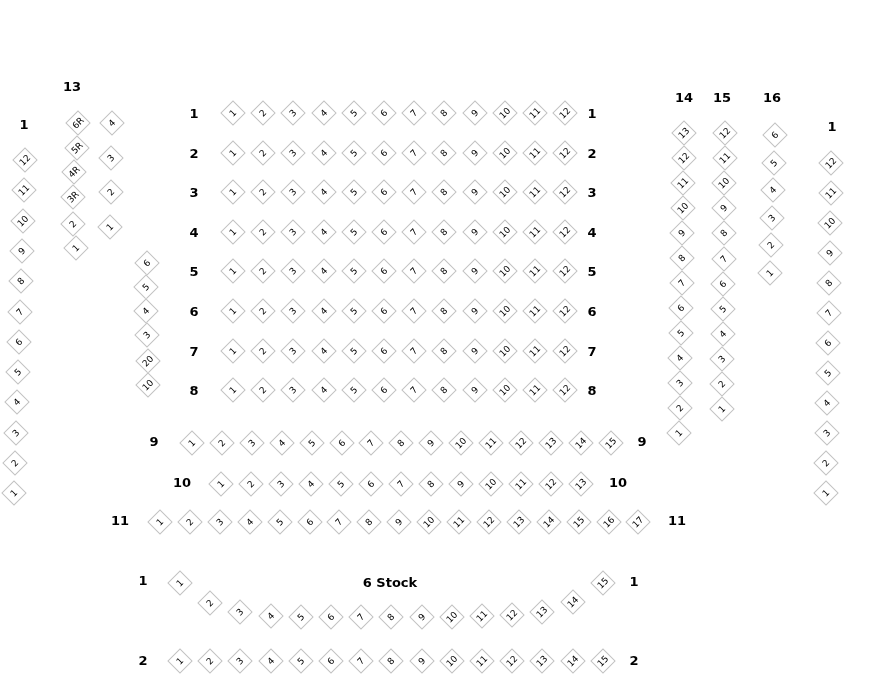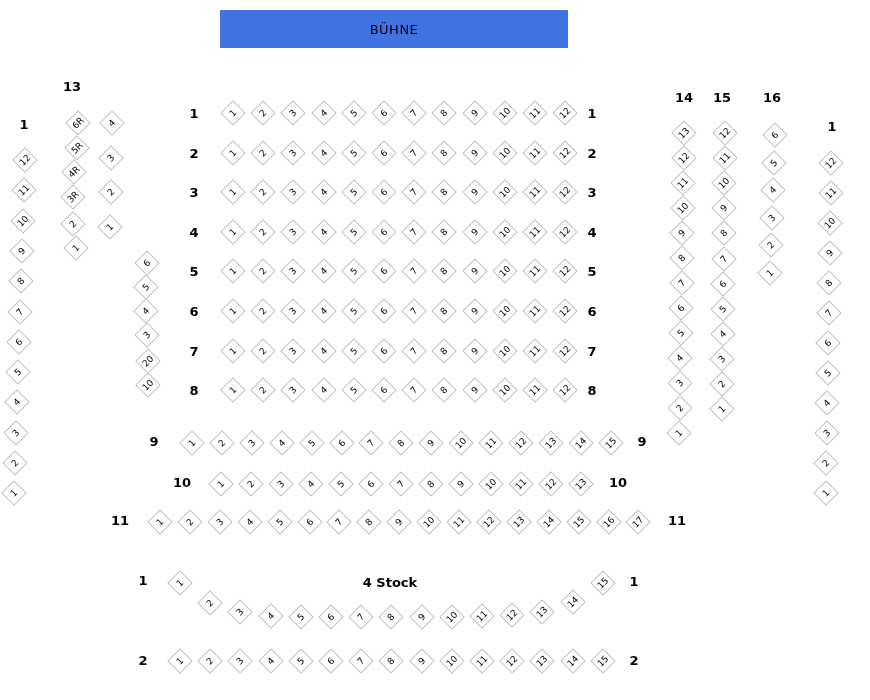--- a/index.html
+++ b/index.html
@@ -49,22 +49,21 @@
     color: #000000;
     white-space: nowrap;
     box-sizing: content-box;
     cursor: pointer;
   }
 </style>
 </head>
 <body>
 
 <div id="seatmap">
-  <div class="stage">BÜHNE</div>
-  <div class="floor-label" style="left:390px; top:582px;">4 Stock</div>
+  <div class="floor-label" style="left:390px; top:582px;">6 Stock</div>
 <div class="row-label" style="left: 24px; top: 124px;">1</div>
     <div class="seat" style="left: 25px; top: 160px;">12</div>
     <div class="seat" style="left: 24px; top: 190.3px;">11</div>
     <div class="seat" style="left: 23px; top: 220.6px;">10</div>
     <div class="seat" style="left: 22px; top: 250.9px;">9</div>
     <div class="seat" style="left: 21px; top: 281.2px;">8</div>
     <div class="seat" style="left: 20px; top: 311.5px;">7</div>
     <div class="seat" style="left: 19px; top: 341.8px;">6</div>
     <div class="seat" style="left: 18px; top: 372.1px;">5</div>
     <div class="seat" style="left: 17px; top: 402.4px;">4</div>

